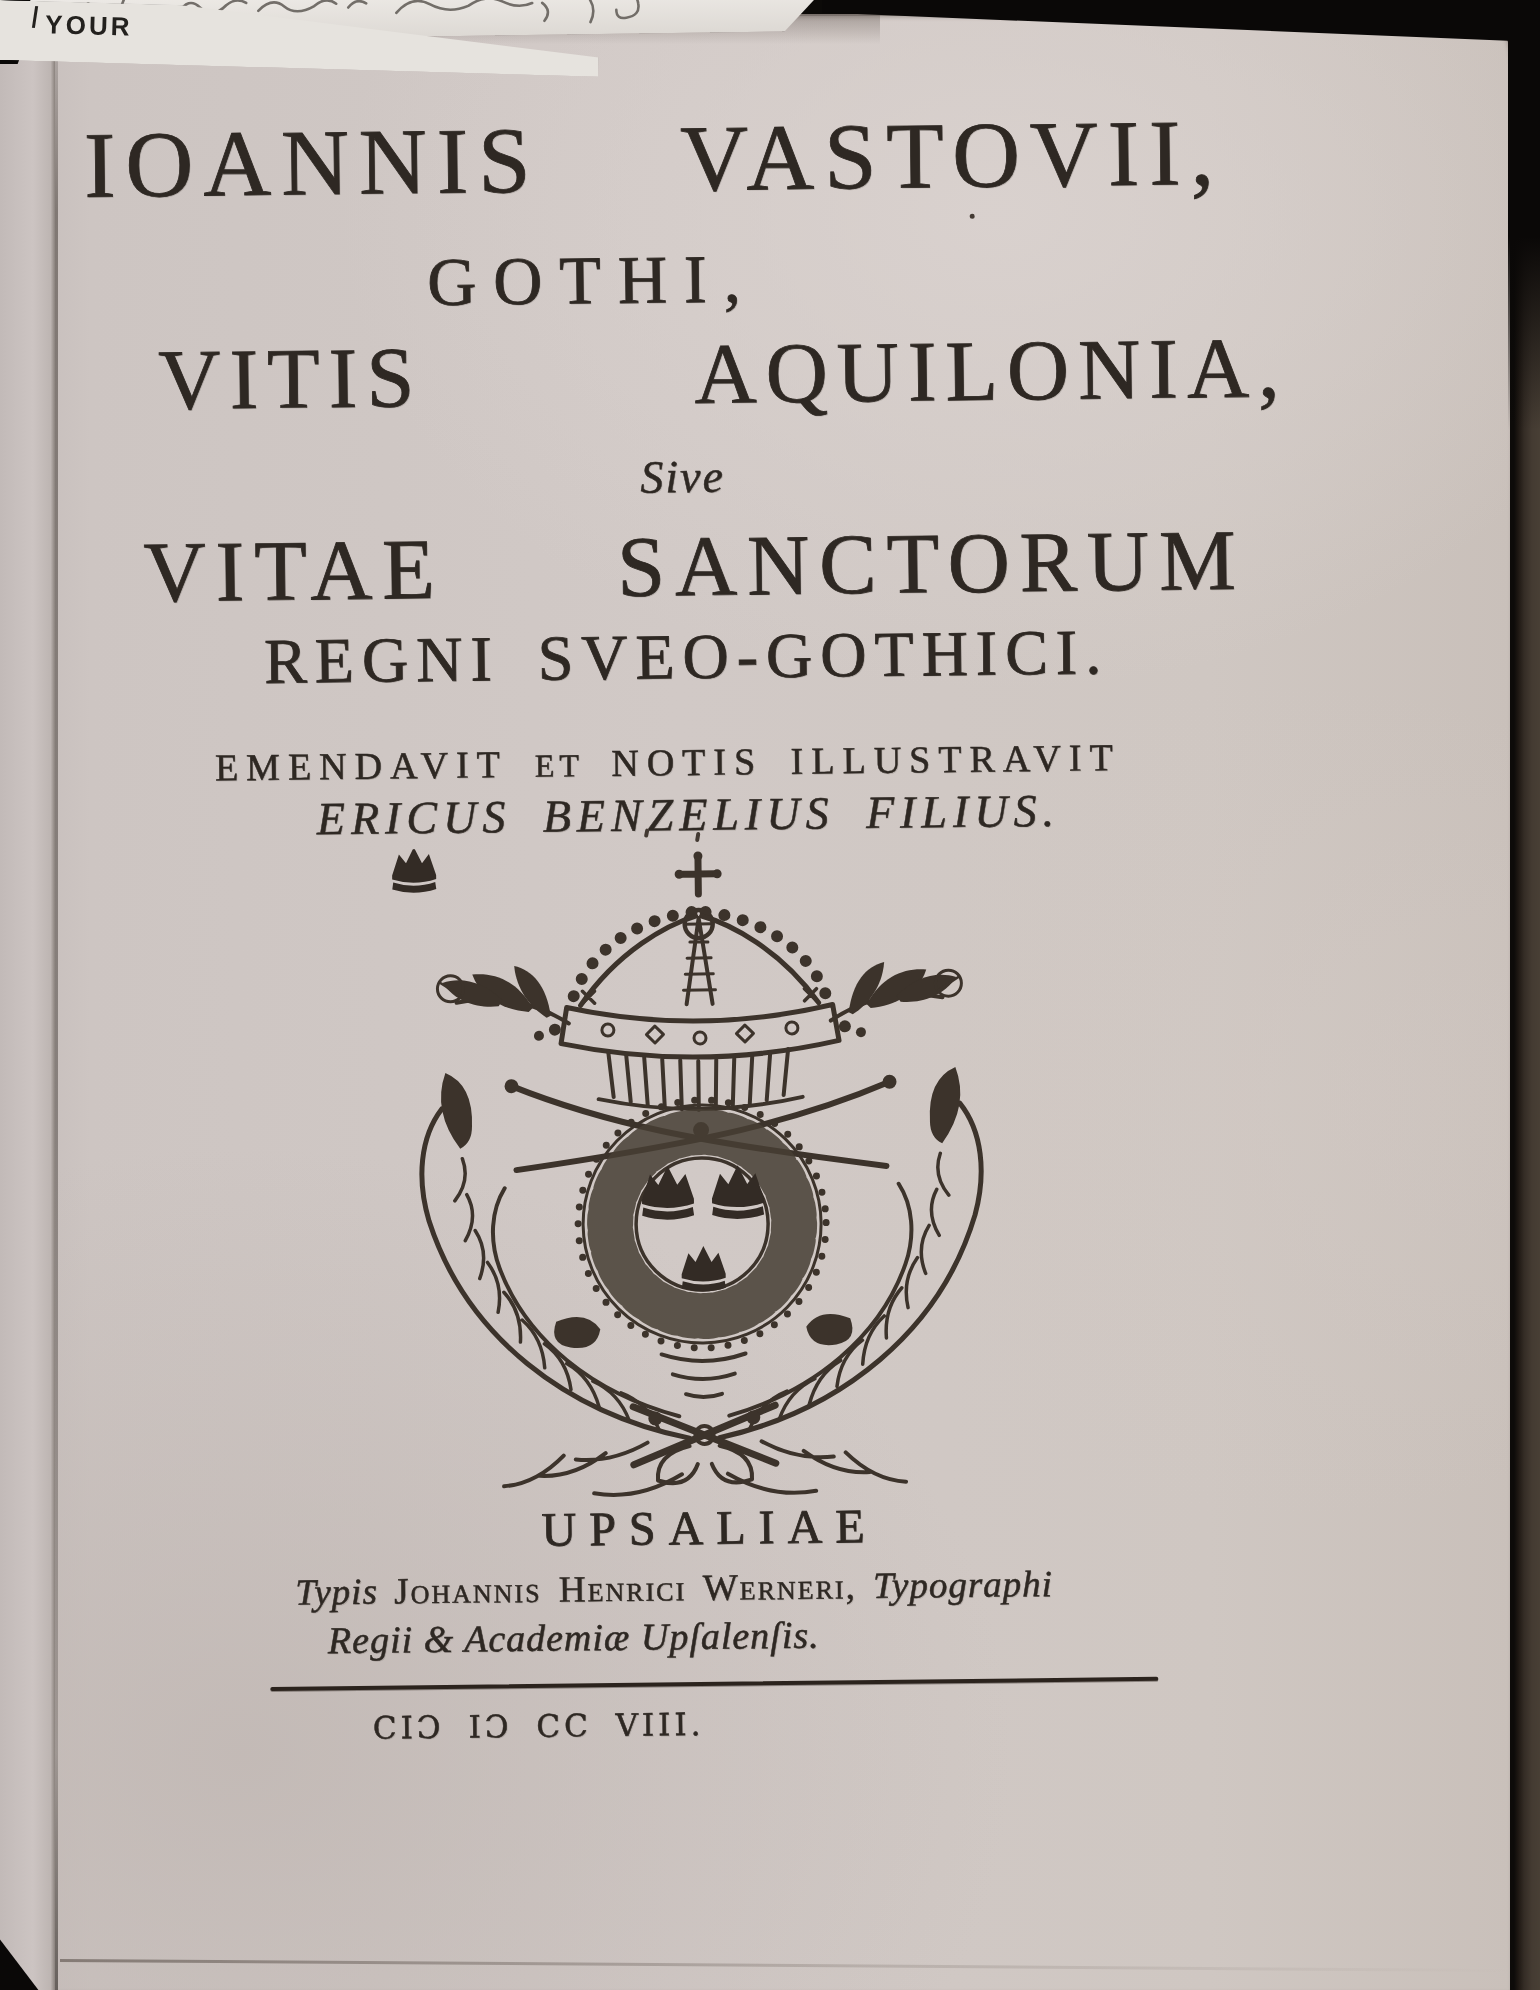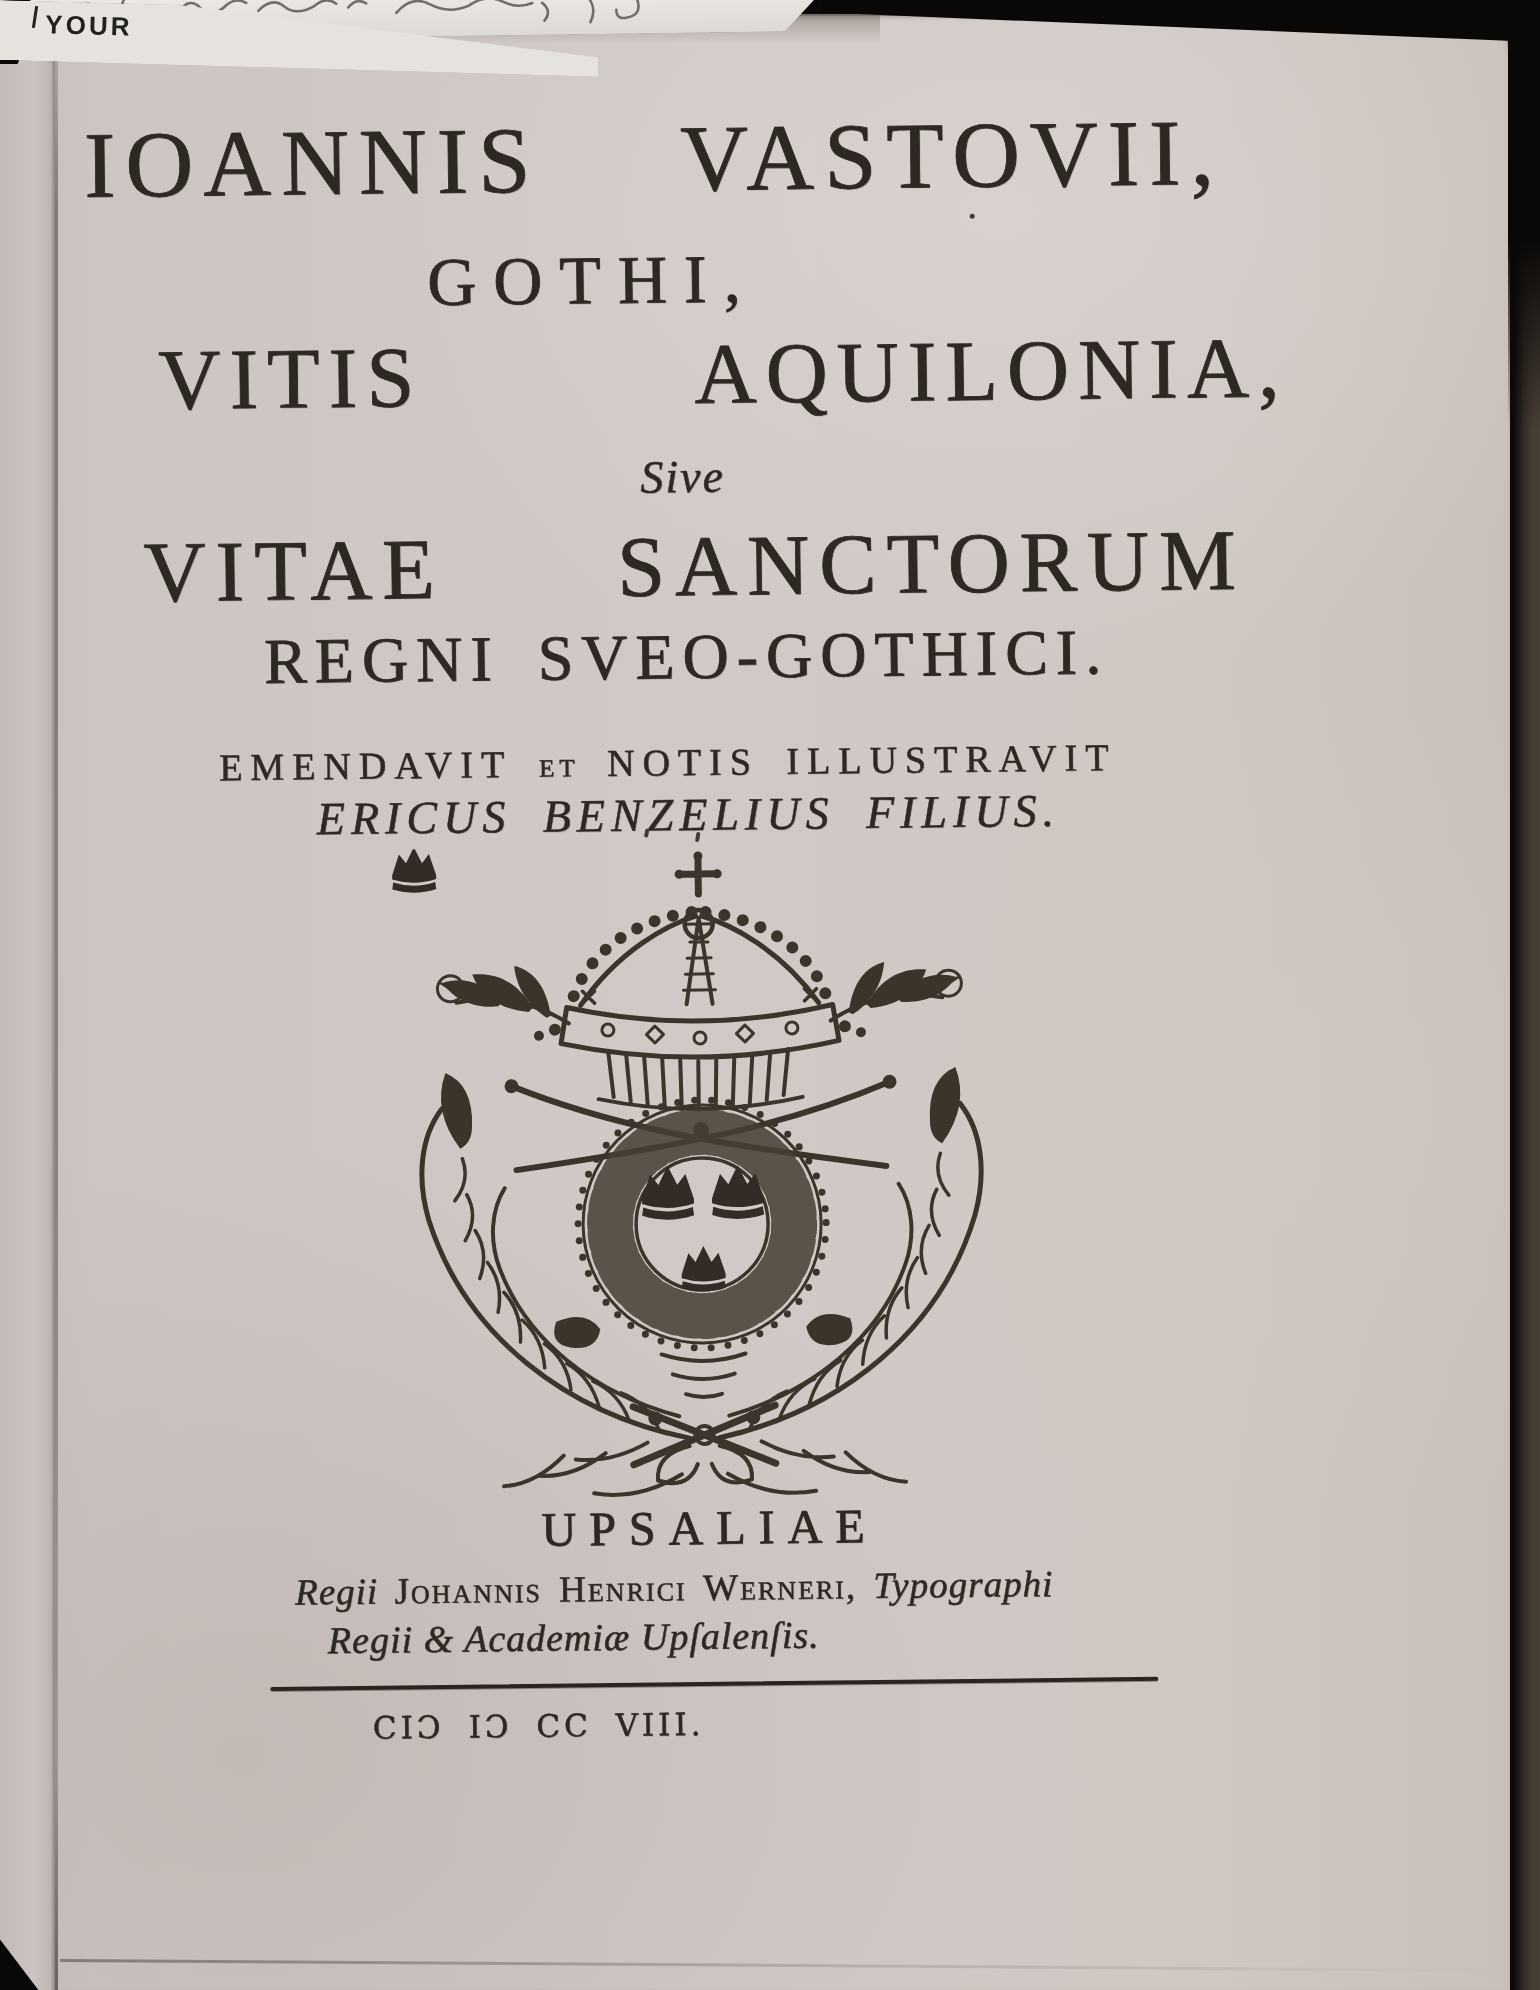--- a/index.html
+++ b/index.html
@@ -63,21 +63,21 @@
   .ink{ -webkit-text-stroke:.8px #2e2823; text-shadow:1px 1px 0 rgba(46,40,35,.18);}
   .ink-l{-webkit-text-stroke:.5px #2e2823; text-shadow:1px 1px 0 rgba(46,40,35,.15);}
 
   .l1{left:93px;top:104px;width:1140px;font-size:94px;letter-spacing:10px;}
   .l2{left:0;top:240px;width:1200px;font-size:68px;letter-spacing:17px;}
   .l3{left:165px;top:324px;width:1130px;font-size:86px;letter-spacing:9px;}
   .l4{left:0;top:450px;width:1376px;font-size:46px;font-style:italic;letter-spacing:2px;}
   .l5{left:148px;top:516px;width:1102px;font-size:86px;letter-spacing:10px;}
   .l6{left:0;top:620px;width:1380px;font-size:64px;letter-spacing:8px;word-spacing:14px;}
   .l7{left:0;top:740px;width:1340px;font-size:38px;letter-spacing:8px;word-spacing:10px;}
-  .l7 .small-et{font-size:25px;letter-spacing:5px;}
+  .l7 .small-et{font-size:32px;letter-spacing:5px;}
   .l8{left:0;top:788px;width:1380px;font-size:46px;font-style:italic;letter-spacing:6px;word-spacing:14px;}
   .l-place{left:0;top:1500px;width:1406px;font-size:48px;letter-spacing:13px;}
   .l-typis{left:0;top:1566px;width:1334px;font-size:37px;letter-spacing:1px;word-spacing:6px;}
   .l-typis .caps{font-variant:small-caps;letter-spacing:2px;}
   .l-typis .it{font-style:italic;}
   .l-regii{left:0;top:1614px;width:1132px;font-size:38px;font-style:italic;letter-spacing:1px;}
   .rule{left:262px;top:1682px;width:888px;height:4px;background:#2b231d;border-radius:2px;
     box-shadow:0 1px 0 rgba(43,35,29,.4);}
   .l-date{left:0;top:1706px;width:1060px;font-size:31px;letter-spacing:4px;word-spacing:10px;
     font-family:"DejaVu Serif",serif;}
@@ -224,21 +224,21 @@
           <path d="M292 600 q-34 8 -32 34 q30 10 40 -16" stroke-width="4"></path>
           <path d="M322 600 q34 8 32 34 q-30 10 -40 -16" stroke-width="4"></path>
           <path d="M284 628 q-44 26 -88 18 M330 628 q44 26 88 18" stroke-width="4"></path>
         </g>
       </g>
     </svg>
 
     <div class="line l-place ink">UPSALIAE</div>
 
     <div class="line l-typis ink-l">
-      <span class="it">Regii</span>
+      <span class="it">Typis</span>
       <span class="caps">Johannis Henrici Werneri,</span>
       <span class="it">Typographi</span>
     </div>
 
     <div class="line l-regii ink-l">Regii &amp; Academiæ Upſalenſis.</div>
 
     <div class="abs rule"></div>
 
     <div class="line l-date ink-l">CIƆ IƆ CC VIII.</div>
 

